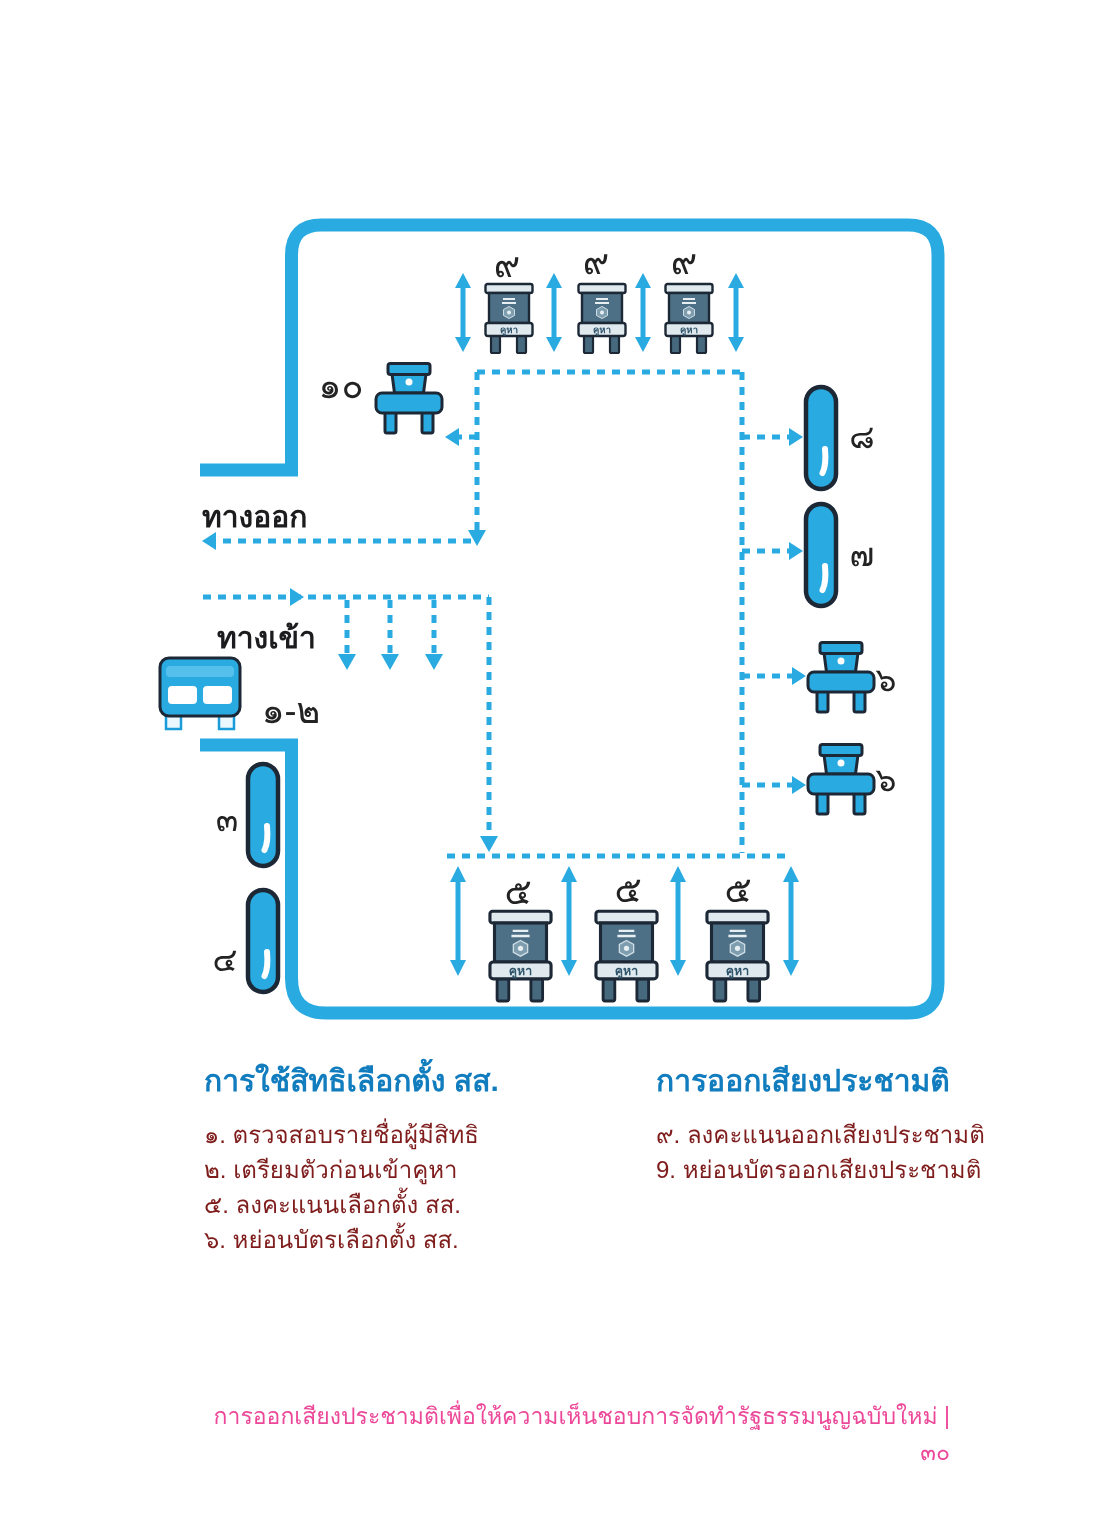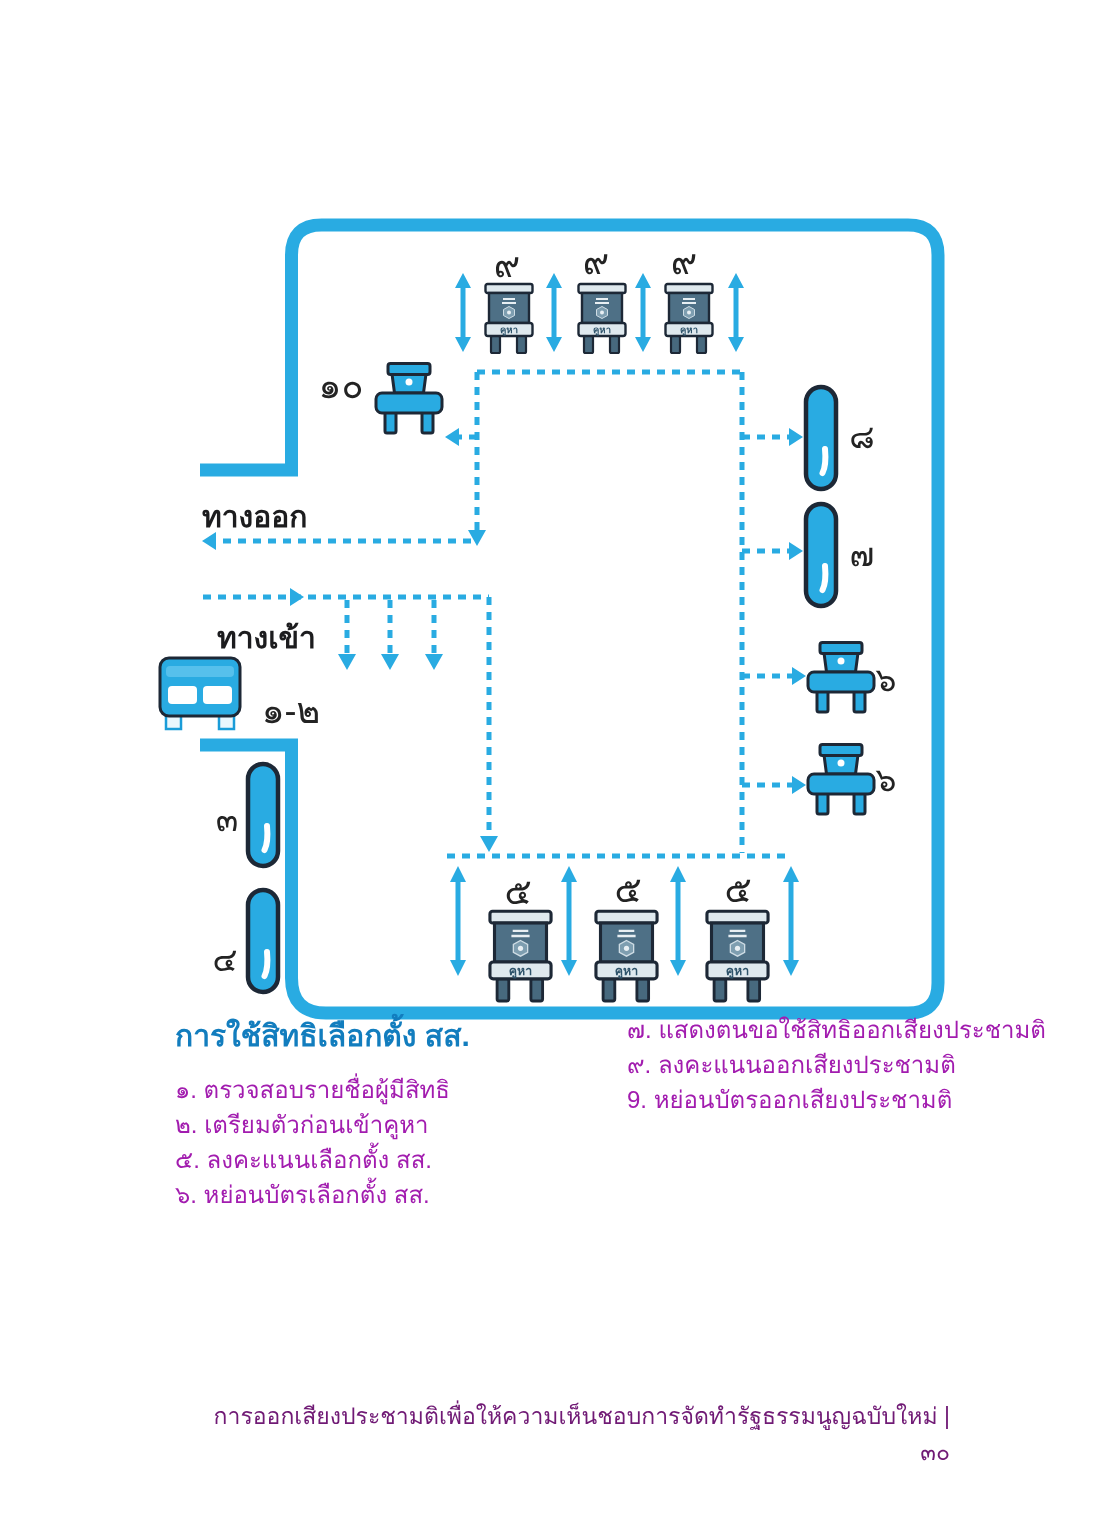--- a/index.html
+++ b/index.html
@@ -27,28 +27,28 @@
   .booth-label{font-size:9.5px;font-weight:bold;fill:#2f546b;text-anchor:middle;
     font-family:"Liberation Sans","DejaVu Sans",sans-serif;}
   .desk-leg{fill:#eaf7fd;stroke:#1a9cd8;stroke-width:2.5;}
   
   .num{font-size:36px;fill:#232323;text-anchor:middle;font-weight:500;
     font-family:"Liberation Sans","DejaVu Sans",sans-serif;}
   .num-sm{font-size:33px;}
   .wayfinding{font-size:30px;font-weight:bold;fill:#1c1c1e;
     font-family:"Liberation Sans","DejaVu Sans",sans-serif;}
   
-  .legend{position:absolute;top:1012px;}
+  .legend{position:absolute;top:1057px;margin-left:29px;}
   .legend-left{left:175px;}
   .legend-right{left:627px;}
   .legend-title{font-size:30px;font-weight:bold;color:#127dbe;margin:0 0 13px 0;}
-  .legend-item{font-size:24px;color:#a21caf;line-height:35px;white-space:nowrap;}
+  .legend-item{font-size:24px;color:#7f1d1d;line-height:35px;white-space:nowrap;}
   
   .footer{position:absolute;left:200px;top:1398px;width:750px;text-align:right;
-    font-size:23px;color:#701a75;}
+    font-size:23px;color:#ec4899;}
 </style>
 </head>
 <body>
 
 <div class="page">
 
   <svg width="1105" height="1050" viewBox="0 0 1105 1050">
 
     <path class="wall" d="M200 470 L291.5 470 L291.5 255 Q291.5 225 321.5 225 L908 225 Q938 225 938 255 L938 983 Q938 1013 908 1013 L326 1013 Q291.5 1013 291.5 978 L291.5 745 L200 745"></path>
 
@@ -265,20 +265,20 @@
 
   <div class="legend legend-left">
     <div class="legend-title">การใช้สิทธิเลือกตั้ง สส.</div>
     <div class="legend-item">๑. ตรวจสอบรายชื่อผู้มีสิทธิ</div>
     <div class="legend-item">๒. เตรียมตัวก่อนเข้าคูหา</div>
     <div class="legend-item">๕. ลงคะแนนเลือกตั้ง สส.</div>
     <div class="legend-item">๖. หย่อนบัตรเลือกตั้ง สส.</div>
   </div>
 
   <div class="legend legend-right">
-    <div class="legend-item">๗. แสดงตนขอใช้สิทธิออกเสียงประชามติ</div>
+    <div class="legend-title">การออกเสียงประชามติ</div>
     <div class="legend-item">๙. ลงคะแนนออกเสียงประชามติ</div>
     <div class="legend-item">9. หย่อนบัตรออกเสียงประชามติ</div>
   </div>
 
   <div class="footer">การออกเสียงประชามติเพื่อให้ความเห็นชอบการจัดทำรัฐธรรมนูญฉบับใหม่ | ๓๐</div>
 
 </div>
 
 </body></html>

